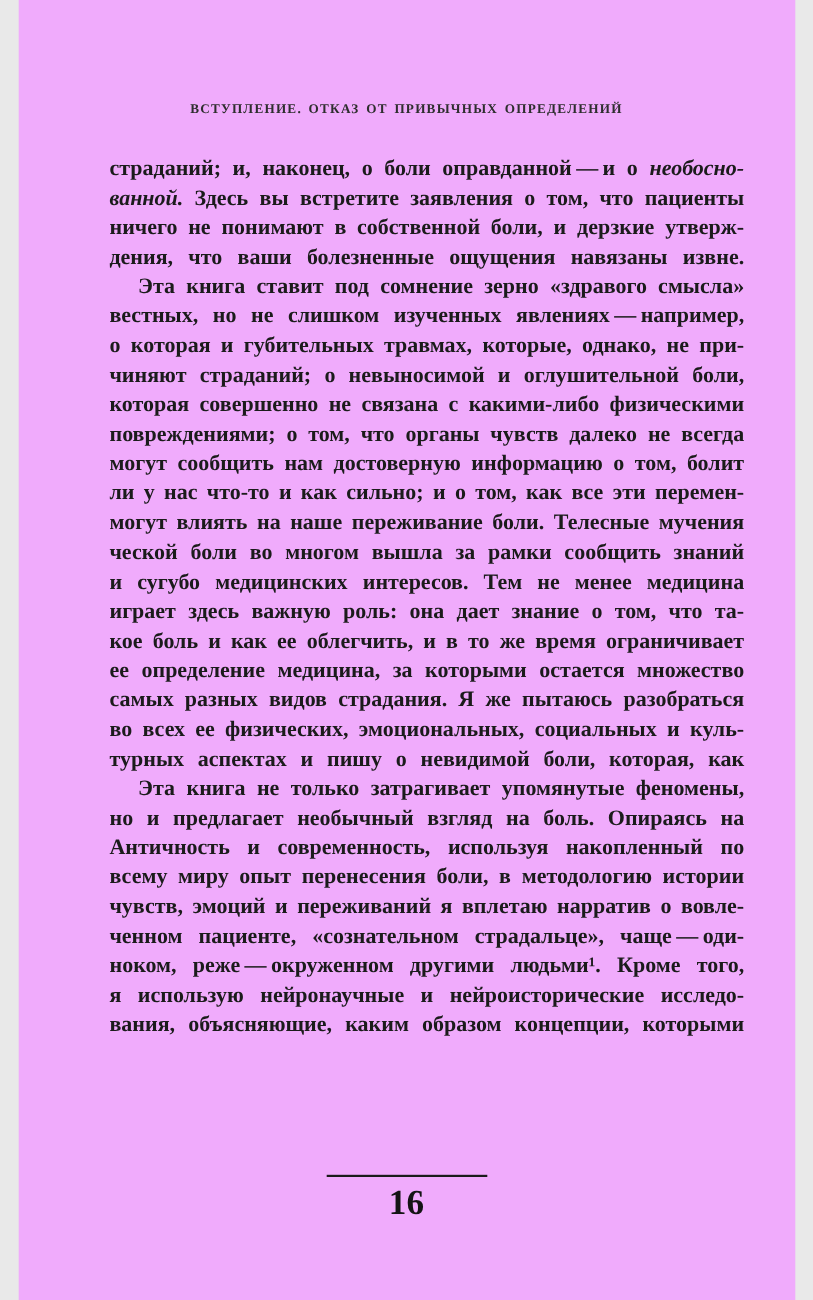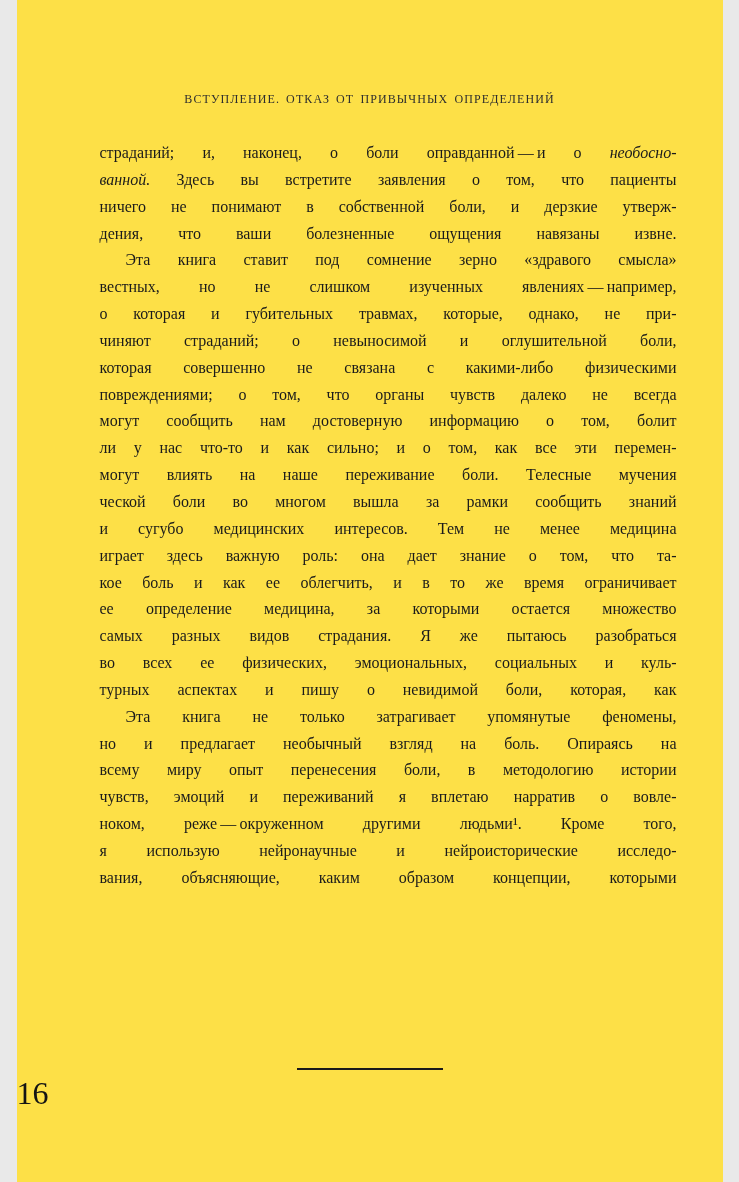--- a/index.html
+++ b/index.html
@@ -1,43 +1,44 @@
 <!DOCTYPE html>
 <html><head>
 <meta charset="utf-8">
 <style>
   html, body { margin: 0; padding: 0; background: #e9e9e9; }
   .page {
     position: relative;
     width: 706px;
     height: 1182px;
-    background: #fde047;
+    background: #f0abfc;
     margin: 0 auto;
     font-family: "Liberation Serif", serif;
     color: #1b1b1b;
     overflow: hidden;
+    font-weight: bold;
   }
   .running-header {
     position: absolute;
     top: 92px;
     left: 0;
     width: 100%;
     text-align: center;
     font-size: 12px;
     letter-spacing: 1.1px;
     word-spacing: 2px;
     color: #2e2e2e;
     text-transform: uppercase;
   }
   .text-block {
     position: absolute;
     left: 83px;
     top: 140px;
     width: 577px;
-    font-size: 16px;
+    font-size: 20px;
     line-height: 26.85px;
   }
   .line {
     text-align: justify;
     text-align-last: left;
     white-space: normal;
   }
   .line.just { text-align-last: justify; }
   .line.indent { text-indent: 26px; }
   .it { font-style: italic; }
@@ -48,21 +49,21 @@
     transform: translateX(-50%);
     width: 146px;
     height: 2px;
     background: #1a1a1a;
   }
   .page-number {
     position: absolute;
     top: 1073px;
     left: 0;
     width: 100%;
-    text-align: left;
+    text-align: center;
     font-size: 32px;
     line-height: 40px;
     color: #141414;
   }
 </style>
 </head>
 <body>
 
 <div class="page">
 
@@ -90,22 +91,24 @@
         <div class="line just"><span>играет здесь важную роль: она дает знание о том, что та-</span></div>
         <div class="line just"><span>кое боль и как ее облегчить, и в то же время ограничивает</span></div>
         <div class="line just"><span>ее определение медицина, за которыми остается множество</span></div>
         <div class="line just"><span>самых разных видов страдания. Я же пытаюсь разобраться</span></div>
         <div class="line just"><span>во всех ее физических, эмоциональных, социальных и куль-</span></div>
         <div class="line just"><span>турных аспектах и пишу о невидимой боли, которая, как</span></div>
       </div>
       <div>
         <div class="line just indent"><span>Эта книга не только затрагивает упомянутые феномены,</span></div>
         <div class="line just"><span>но и предлагает необычный взгляд на боль. Опираясь на</span></div>
+        <div class="line just"><span>Античность и современность, используя накопленный по</span></div>
         <div class="line just"><span>всему миру опыт перенесения боли, в методологию истории</span></div>
         <div class="line just"><span>чувств, эмоций и переживаний я вплетаю нарратив о вовле-</span></div>
+        <div class="line just"><span>ченном пациенте, «сознательном страдальце», чаще — оди-</span></div>
         <div class="line just"><span>ноком, реже — окруженном другими людьми¹. Кроме того,</span></div>
         <div class="line just"><span>я использую нейронаучные и нейроисторические исследо-</span></div>
         <div class="line just"><span>вания, объясняющие, каким образом концепции, которыми</span></div>
       </div>
     </div>
 
   <div class="footer-rule"></div>
 
   <div class="page-number">16</div>
 

